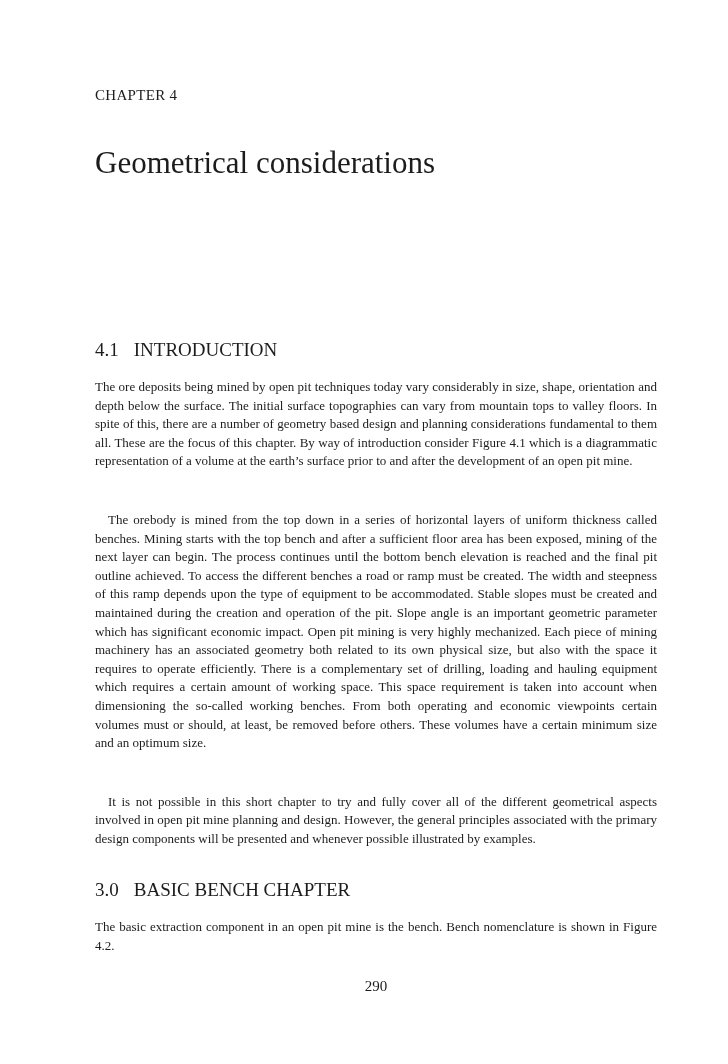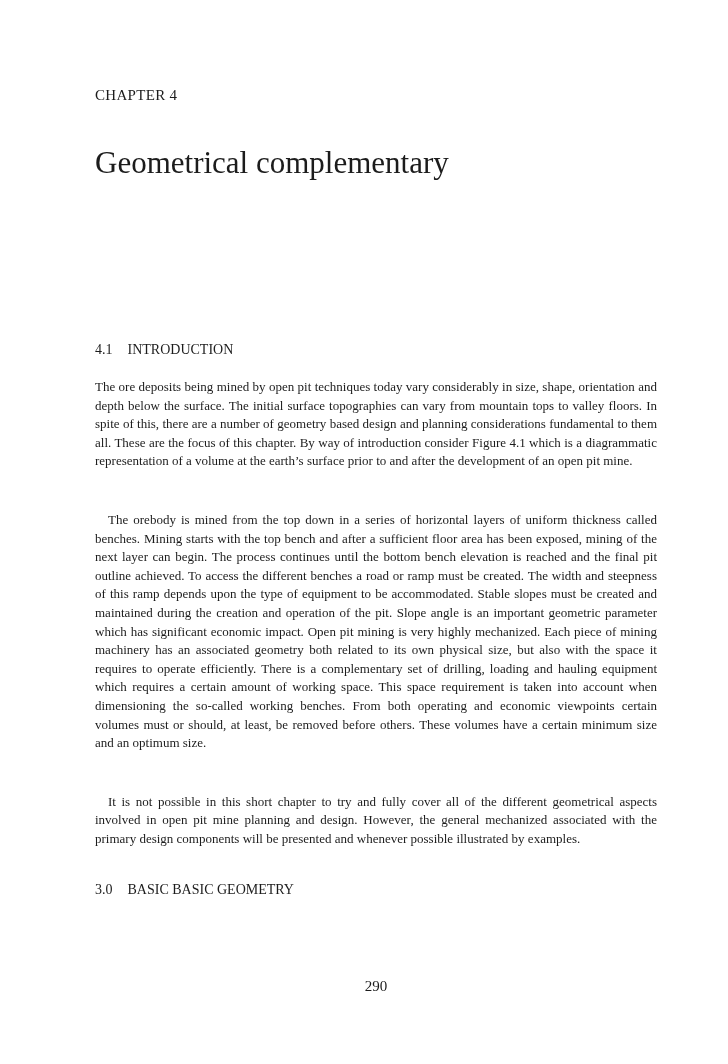--- a/index.html
+++ b/index.html
@@ -28,21 +28,21 @@
     letter-spacing: 0.3px;
   }
   .chapter-title {
     top: 146px;
     font-size: 31px;
     line-height: 34px;
     font-weight: normal;
     margin: 0;
   }
   .section-heading {
-    font-size: 14px;
+    font-size: 19px;
     line-height: 18.6px;
     font-weight: normal;
     margin: 0;
   }
   .sec-41 { top: 341px; }
   .sec-42 { top: 881px; }
   .sec-label { margin-left: 15px; }
   .body-block {
     font-size: 13px;
     line-height: 18.6px;
@@ -65,32 +65,35 @@
     text-align: center;
   }
 </style>
 </head>
 <body>
 
 <div class="page">
 
   <div class="abs chapter-label">CHAPTER 4</div>
 
-  <h1 class="abs chapter-title">Geometrical complementary</h1>
+  <h1 class="abs chapter-title">Geometrical considerations</h1>
 
   <h2 class="abs section-heading sec-41">
     <span>4.1</span><span class="sec-label">INTRODUCTION</span>
   </h2>
 
   <div class="abs body-block body-41">
     <p>The ore deposits being mined by open pit techniques today vary considerably in size, shape, orientation and depth below the surface. The initial surface topographies can vary from mountain tops to valley floors. In spite of this, there are a number of geometry based design and planning considerations fundamental to them all. These are the focus of this chapter. By way of introduction consider Figure 4.1 which is a diagrammatic representation of a volume at the earth’s surface prior to and after the development of an open pit mine.</p>
     <p class="indent">The orebody is mined from the top down in a series of horizontal layers of uniform thickness called benches. Mining starts with the top bench and after a sufficient floor area has been exposed, mining of the next layer can begin. The process continues until the bottom bench elevation is reached and the final pit outline achieved. To access the different benches a road or ramp must be created. The width and steepness of this ramp depends upon the type of equipment to be accommodated. Stable slopes must be created and maintained during the creation and operation of the pit. Slope angle is an important geometric parameter which has significant economic impact. Open pit mining is very highly mechanized. Each piece of mining machinery has an associated geometry both related to its own physical size, but also with the space it requires to operate efficiently. There is a complementary set of drilling, loading and hauling equipment which requires a certain amount of working space. This space requirement is taken into account when dimensioning the so-called working benches. From both operating and economic viewpoints certain volumes must or should, at least, be removed before others. These volumes have a certain minimum size and an optimum size.</p>
-    <p class="indent">It is not possible in this short chapter to try and fully cover all of the different geometrical aspects involved in open pit mine planning and design. However, the general mechanized associated with the primary design components will be presented and whenever possible illustrated by examples.</p>
+    <p class="indent">It is not possible in this short chapter to try and fully cover all of the different geometrical aspects involved in open pit mine planning and design. However, the general principles associated with the primary design components will be presented and whenever possible illustrated by examples.</p>
   </div>
 
   <h2 class="abs section-heading sec-42">
-    <span>3.0</span><span class="sec-label">BASIC BASIC GEOMETRY</span>
+    <span>3.0</span><span class="sec-label">BASIC BENCH CHAPTER</span>
   </h2>
 
+  <div class="abs body-block body-42">
+    <p>The basic extraction component in an open pit mine is the bench. Bench nomenclature is shown in Figure 4.2.</p>
+  </div>
 
   <div class="abs page-number">290</div>
 
 </div>
 
 </body></html>

